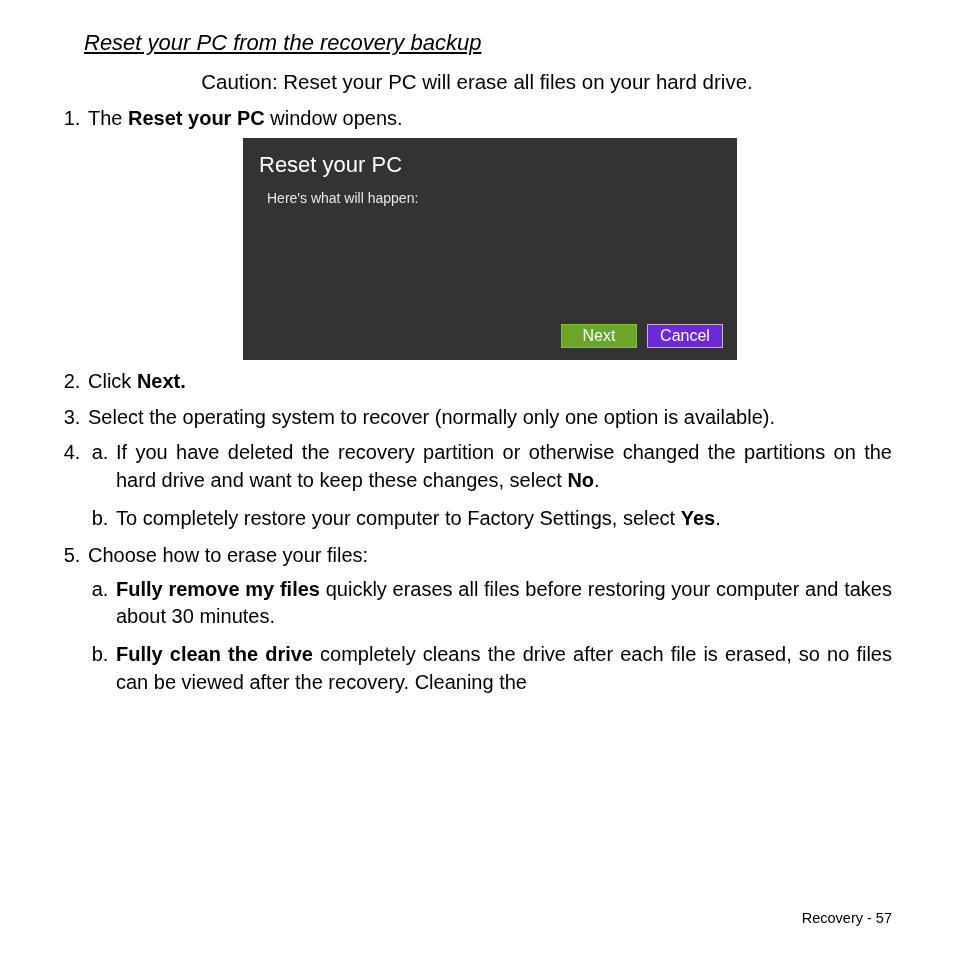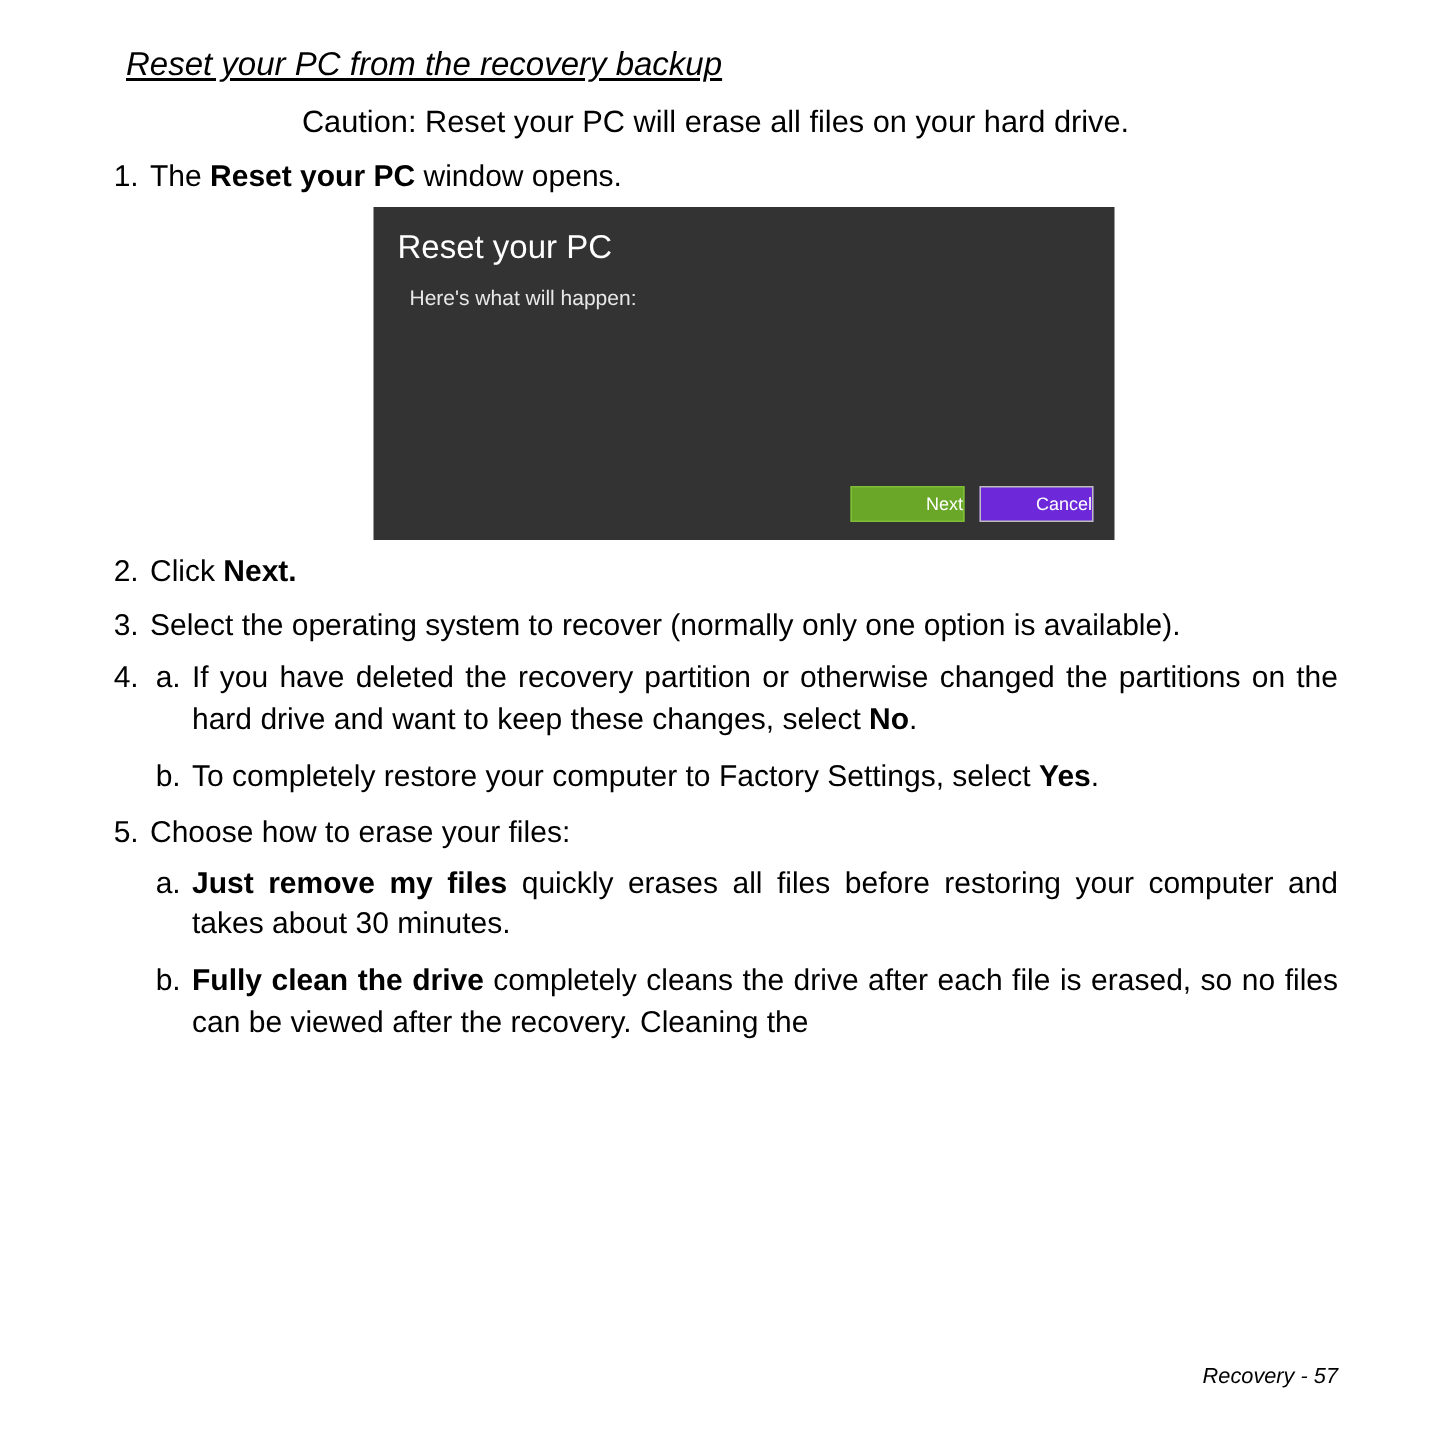--- a/index.html
+++ b/index.html
@@ -28,21 +28,21 @@
     font-weight: normal;
     text-align: center;
     margin: 0 0 8px 0;
     font-size: 20.5px;
   }
   ol.main {
     margin: 0;
     padding-left: 24px;
   }
   ol.main > li {
-    margin: 0 0 8px 12px;
+    margin: 0 0 8px 0;
     padding-left: 2px;
     text-align: left;
   }
   ol.main > li.justify {
     text-align: justify;
   }
   ol.sub {
     list-style-type: lower-alpha;
     margin: 6px 0 0 0;
     padding-left: 26px;
@@ -96,23 +96,23 @@
   .shot-buttons {
     position: absolute;
     right: 14px;
     bottom: 12px;
     display: flex;
     gap: 10px;
   }
   .btn {
     width: 76px;
     height: 24px;
-    font-size: 12px;
+    font-size: 16px;
     line-height: 22px;
-    text-align: right;
+    text-align: center;
     box-sizing: border-box;
     cursor: pointer;
     font-family: "Segoe UI", Arial, sans-serif;
   }
   .btn-next {
     background: #6aa728;
     border: 1px solid #7fbf37;
     color: #fff;
   }
   .btn-cancel {
@@ -123,21 +123,20 @@
   .shot-caption {
     font-style: italic;
     font-size: 15px;
     margin-top: 4px;
   }
 
   .footer {
     position: absolute;
     right: 62px;
     bottom: 26px;
-    font-style: italic;
     font-size: 14.5px;
     margin-left: 24px;
   }
 </style>
 </head>
 <body>
 
 <div class="page">
 
   <div class="section-heading">Reset your PC from the recovery backup</div>
@@ -176,21 +175,21 @@
         <li>
           <span>To completely restore your computer to Factory Settings, select </span><span class="bold">Yes</span><span>.</span>
         </li>
       </ol>
     </li>
 
     <li>
       <span>Choose how to erase your files:</span>
       <ol class="sub">
         <li>
-          <span class="bold">Just remove my files</span><span> quickly erases all files before restoring your computer and takes about 30 minutes.</span>
+          <span class="bold">Fully remove my files</span><span> quickly erases all files before restoring your computer and takes about 30 minutes.</span>
         </li>
         <li>
           <span class="bold">Fully clean the drive</span><span> completely cleans the drive after each file is erased, so no files can be viewed after the recovery. Cleaning the</span>
         </li>
       </ol>
     </li>
   </ol>
 
   <div class="footer">Recovery -  57</div>
 </div>

